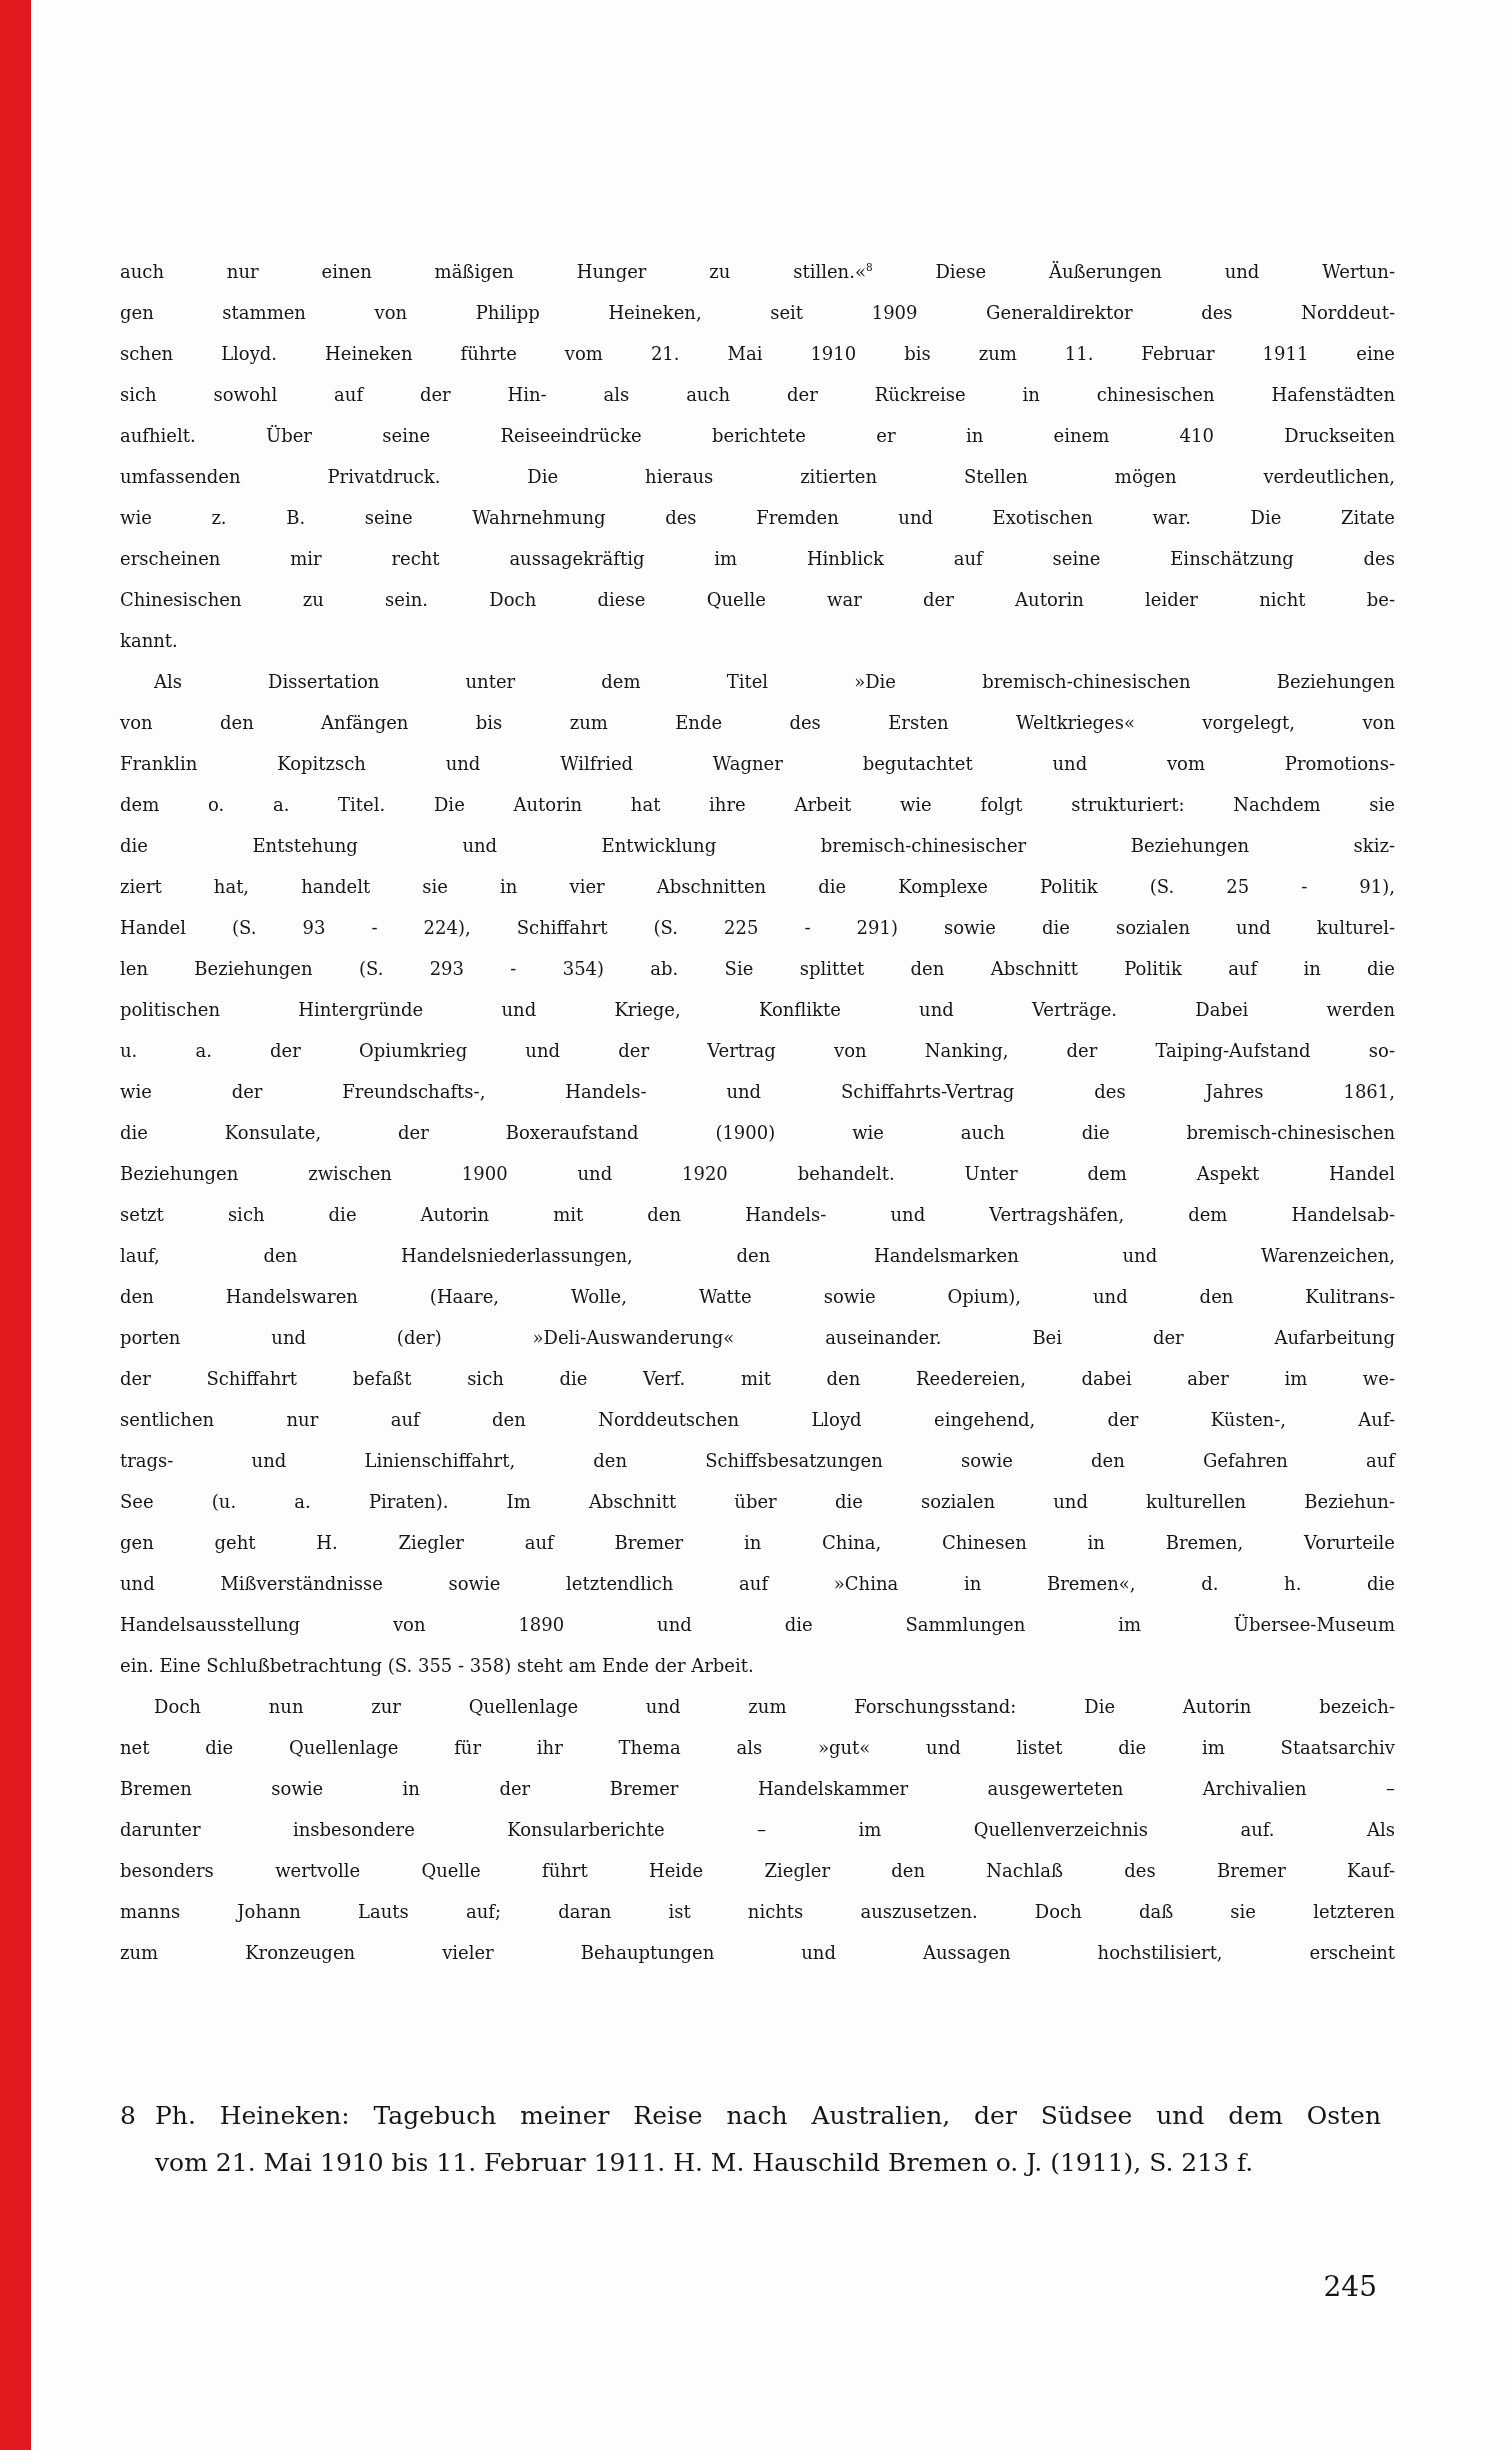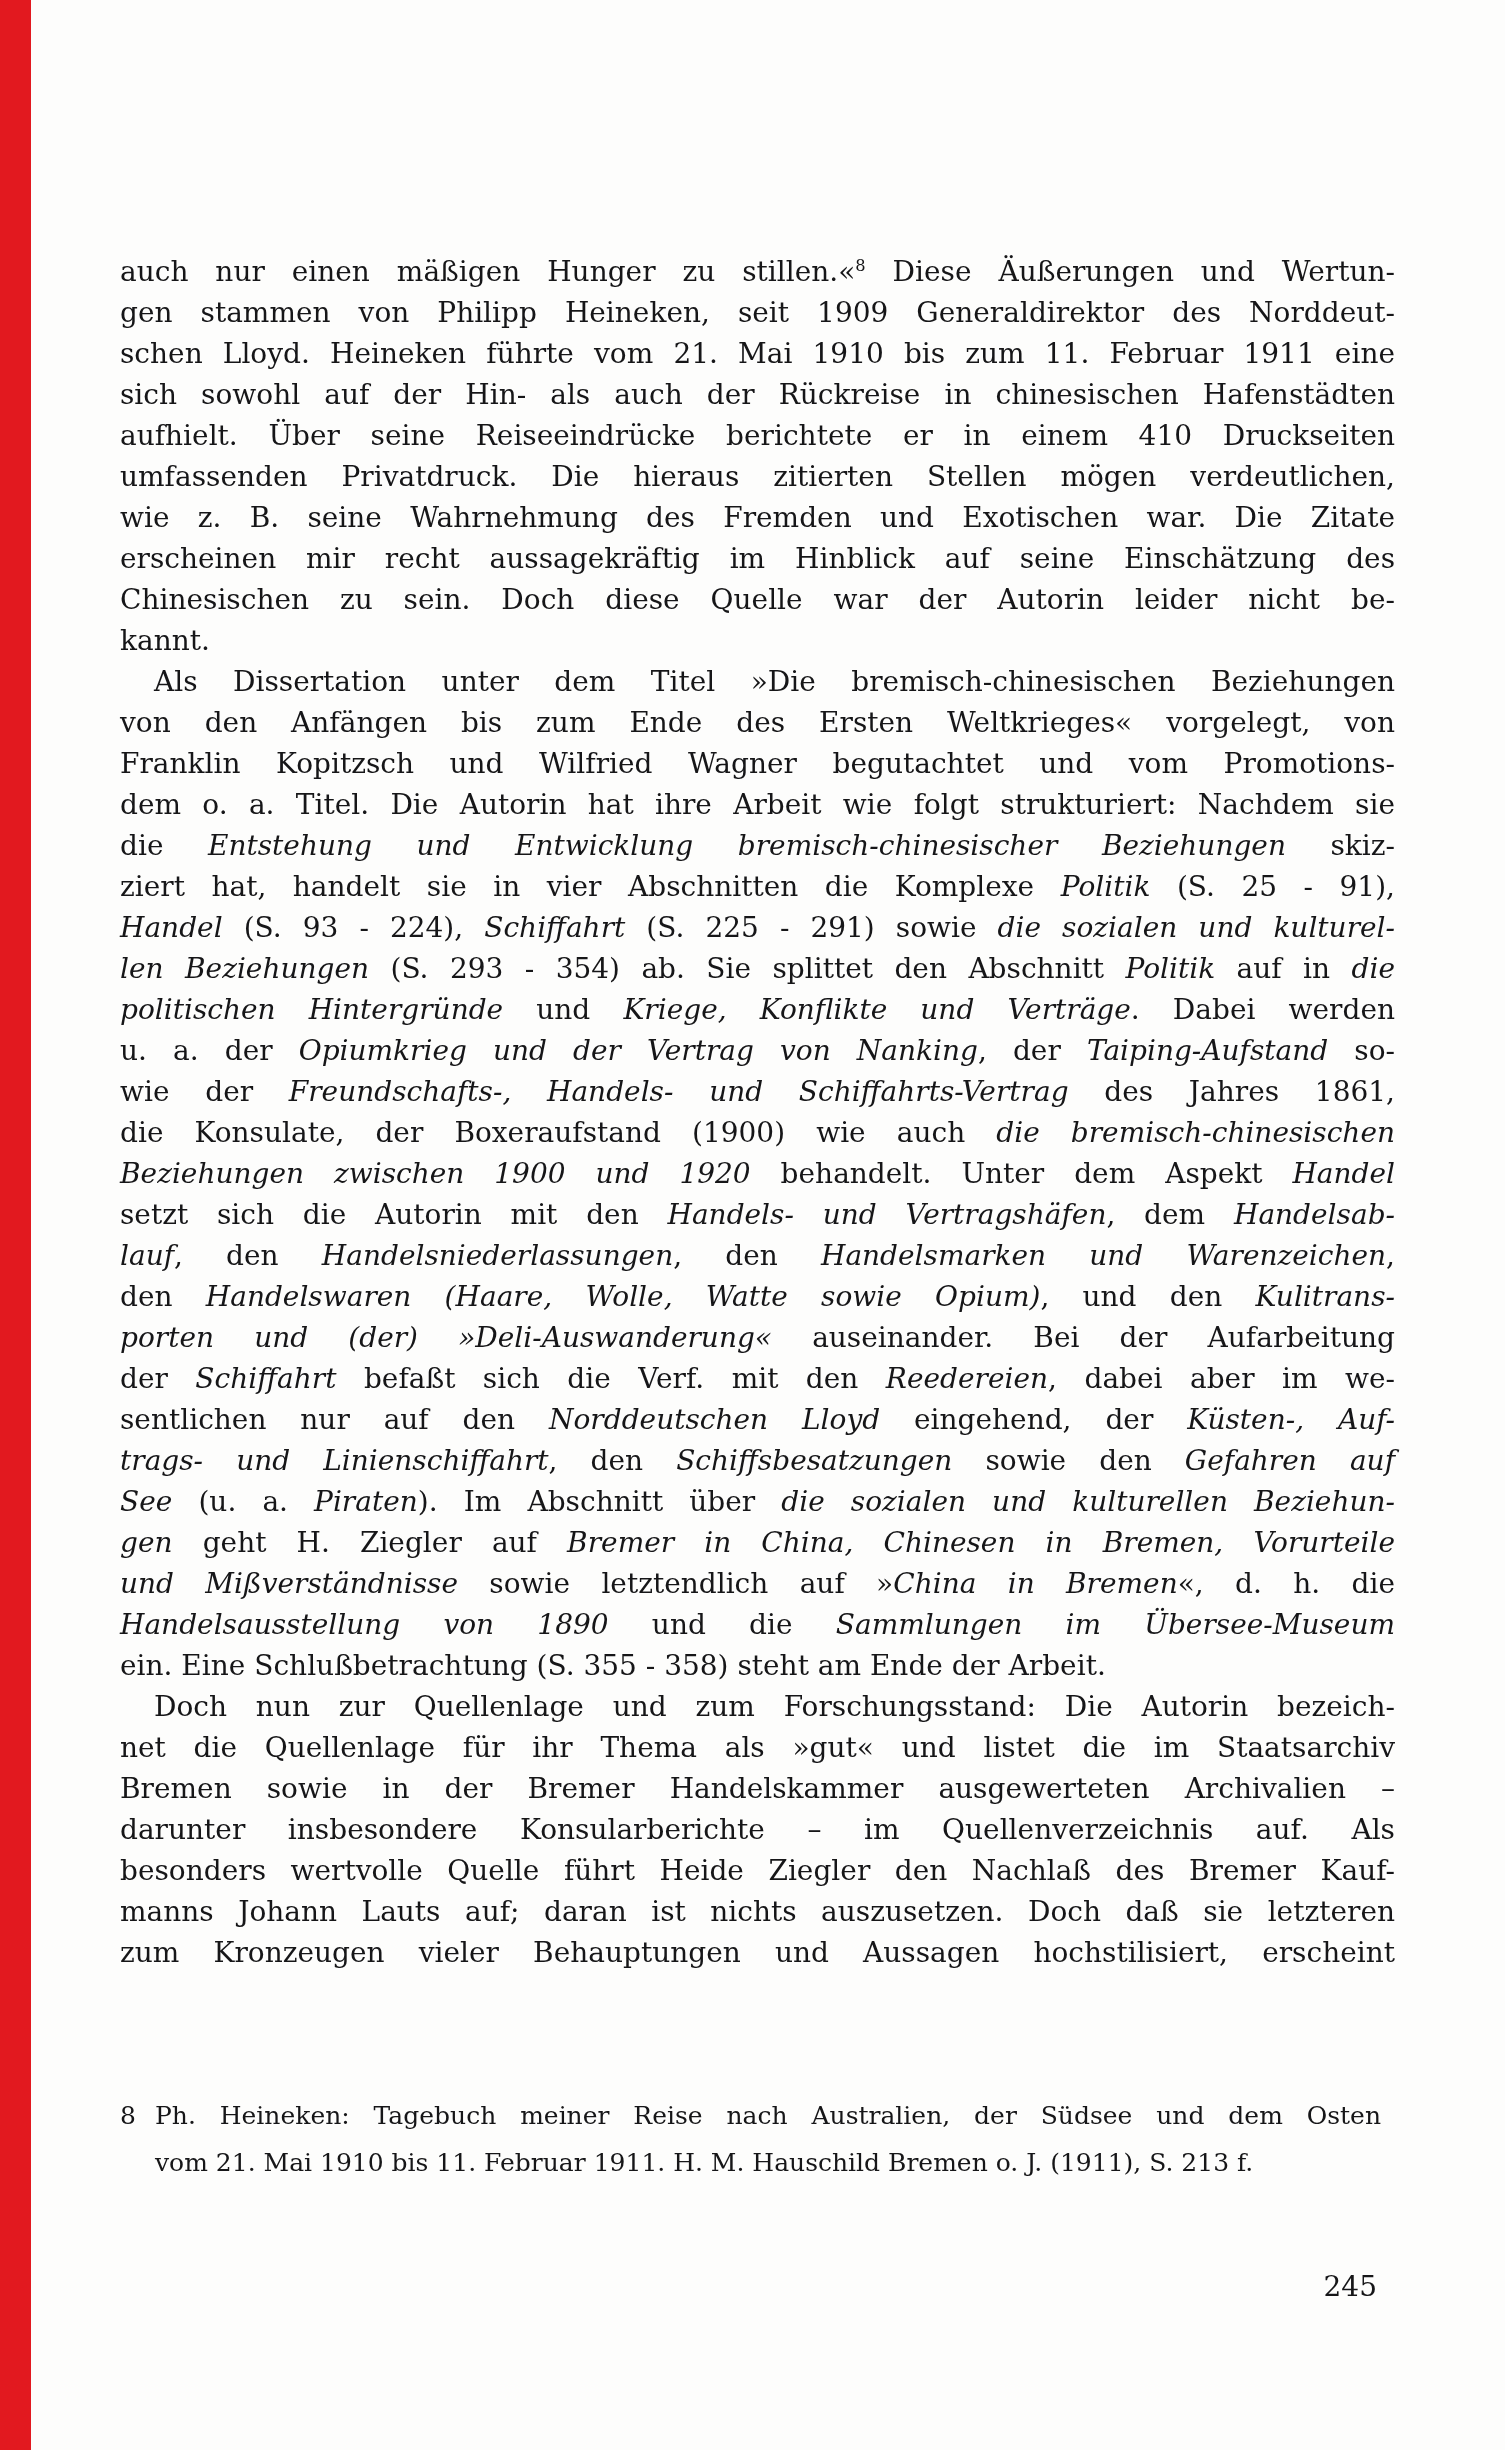--- a/index.html
+++ b/index.html
@@ -19,32 +19,32 @@
   .red-strip {
     position: absolute;
     left: 0; top: 0;
     width: 31px; height: 2450px;
   }
   .page-body {
     position: absolute;
     left: 120px;
     top: 251px;
     width: 1275px;
-    font-size: 28px;
+    font-size: 18px;
     line-height: 41px;
   }
   .line {
     text-align: justify;
     text-align-last: justify;
     height: 41px;
     white-space: normal;
   }
   .line.flush { text-align-last: left; }
   .line.indent { text-indent: 34px; }
-  .it { font-style: italic; }
+  .it { }
   sup {
     font-size: 58%;
     line-height: 0;
     vertical-align: super;
   }
   .footnote {
     position: absolute;
     left: 120px;
     top: 2092px;
     width: 1261px;

